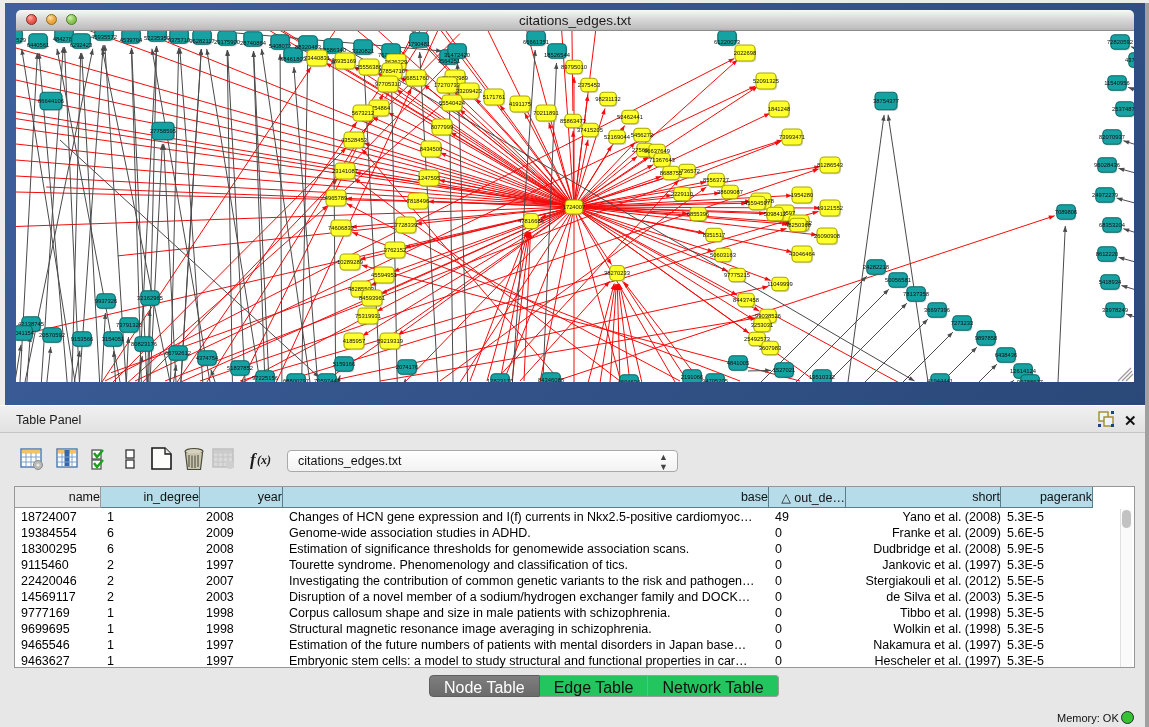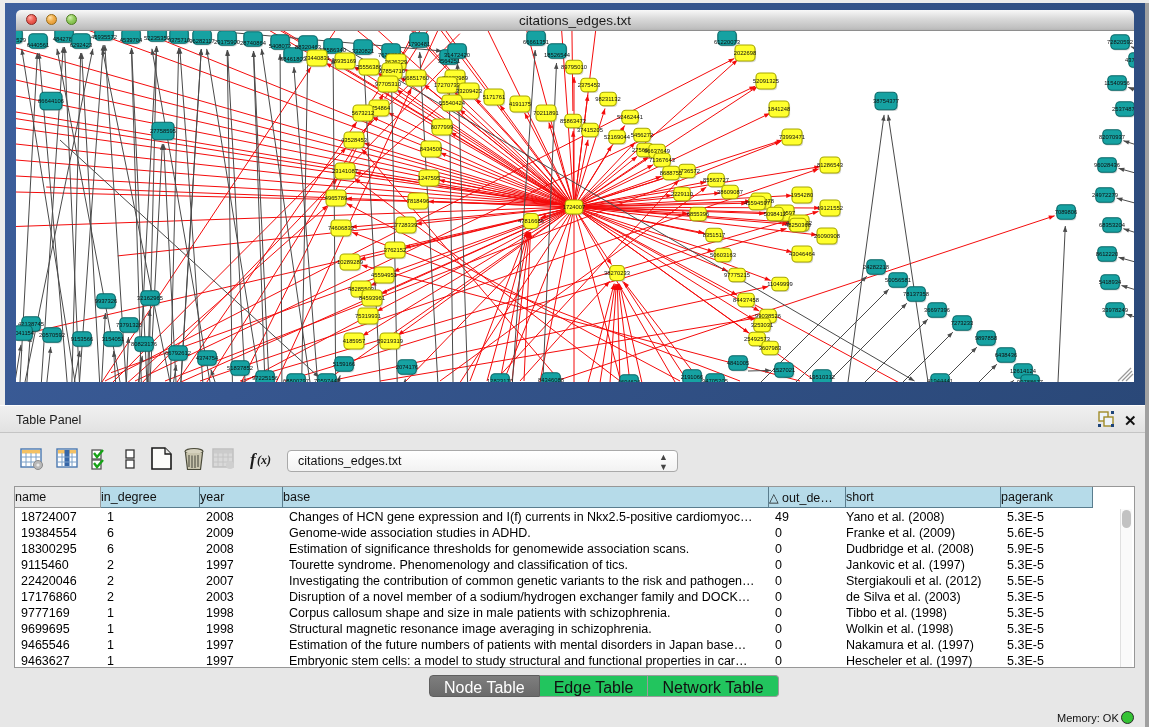--- a/index.html
+++ b/index.html
@@ -20,37 +20,37 @@
   background:linear-gradient(#f0f0f0,#e2e2e2);border-bottom:1px solid #c4c4c4;border-top:1px solid #fdfdfd}
 .tpanel .hd .txt{position:absolute;left:16px;top:7px;font-size:12.5px;color:#1b1b1b}
 .closex{position:absolute;left:1124px;top:6px;font-size:15px;font-weight:bold;color:#111}
 .toolbar{position:absolute;left:0;top:32px;width:100%;height:46px}
 .combo{position:absolute;left:287px;top:45px;width:391px;height:22px;background:linear-gradient(#ffffff,#f2f2f2);
   border:1px solid #a9a9a9;border-radius:4px;font-size:12.5px;color:#111;padding:3px 0 0 10px}
 .combo .arr{position:absolute;right:9px;top:1px;font-size:9px;color:#444;line-height:10px}
 .tblwrap{position:absolute;left:14px;top:81px;width:1121px;height:182px;background:#fff;border:1px solid #979797}
 .thead{position:absolute;left:0;top:0;height:21px;width:1119px;font-size:12.5px;color:#111}
 .thead div{position:absolute;top:0;height:21px;background:#b6dbe9;border-right:1px solid #5a7d8e;
-  border-bottom:1px solid #5a7d8e;text-align:left;padding-top:3px}
+  border-bottom:1px solid #5a7d8e;text-align:right;padding-top:3px}
 .thead .h0{left:0;width:86px;background:#e9e9e9;border-right:1px solid #9a9a9a;border-bottom:1px solid #9a9a9a}
 .thead .h1{left:86px;width:99px}
 .thead .h2{left:185px;width:83px}
 .thead .h3{left:268px;width:486px}
 .thead .h4{left:754px;width:77px}
 .thead .h5{left:831px;width:155px}
 .thead .h6{left:986px;width:92px}
 .tbody{position:absolute;left:0;top:22px;width:903px;font-size:12.5px;color:#000}
 .tr{position:relative;height:16px;line-height:16px;white-space:nowrap}
 .tr div{position:absolute;top:0;height:16px;overflow:hidden}
 .c0{left:6px;width:80px}
 .c1{left:92px;width:92px}
 .c2{left:191px;width:76px}
 .c3{left:274px;width:478px}
 .c4{left:760px;width:70px}
-.c5{left:831px;width:155px;text-align:left}
+.c5{left:831px;width:155px;text-align:right}
 .c6{left:992px;width:86px}
 .vsb{position:absolute;left:1105px;top:22px;width:12px;height:158px;background:#fafafa;border-left:1px solid #e0e0e0}
 .vsb .th{position:absolute;left:1px;top:1px;width:9px;height:18px;background:#c2c2c2;border-radius:5px}
 .tabs{position:absolute;left:429px;top:270px;height:22px;font-size:16px}
 .tabs .tab{float:left;height:22px;padding:3px 14px 0 14px;background:#22c55e;border:1px solid #9b9b9b;border-left:none;color:#111}
 .tabs .tab.sel{background:linear-gradient(#7e7e7e,#6a6a6a);color:#fff;border:1px solid #5f5f5f;border-radius:4px 0 0 4px}
 .tabs .tab.last{border-radius:0 4px 4px 0}
 .mem{position:absolute;left:1057px;top:307px;font-size:11px;color:#111}
 .dot{position:absolute;left:1121px;top:306px;width:13px;height:13px;border-radius:50%;background:#35c335;border:1.5px solid #2a2a2a}
 </style></head>
@@ -1087,21 +1087,21 @@
 <div class="tr">
             <div class="c0">22420046</div>
             <div class="c1">2</div>
             <div class="c2">2007</div>
             <div class="c3">Investigating the contribution of common genetic variants to the risk and pathogen…</div>
             <div class="c4">0</div>
             <div class="c5">Stergiakouli et al. (2012)</div>
             <div class="c6">5.5E-5</div>
           </div>
 <div class="tr">
-            <div class="c0">17176860</div>
+            <div class="c0">14569117</div>
             <div class="c1">2</div>
             <div class="c2">2003</div>
             <div class="c3">Disruption of a novel member of a sodium/hydrogen exchanger family and DOCK…</div>
             <div class="c4">0</div>
             <div class="c5">de Silva et al. (2003)</div>
             <div class="c6">5.3E-5</div>
           </div>
 <div class="tr">
             <div class="c0">9777169</div>
             <div class="c1">1</div>

